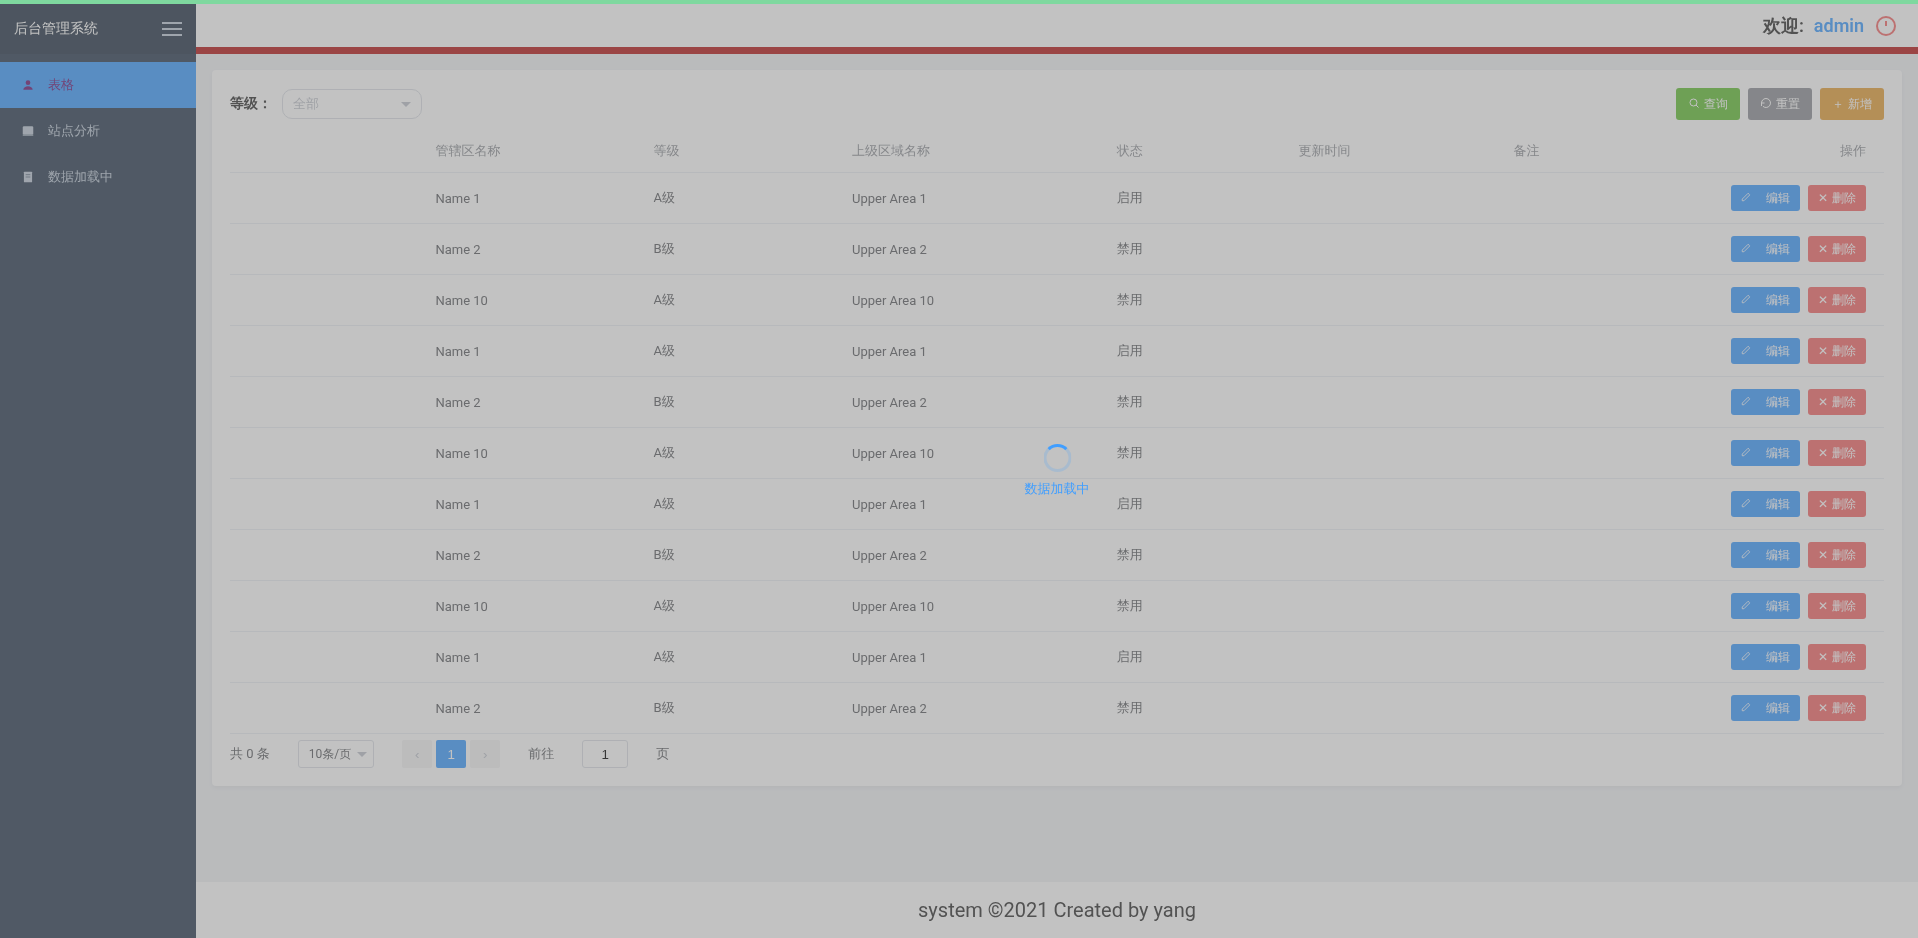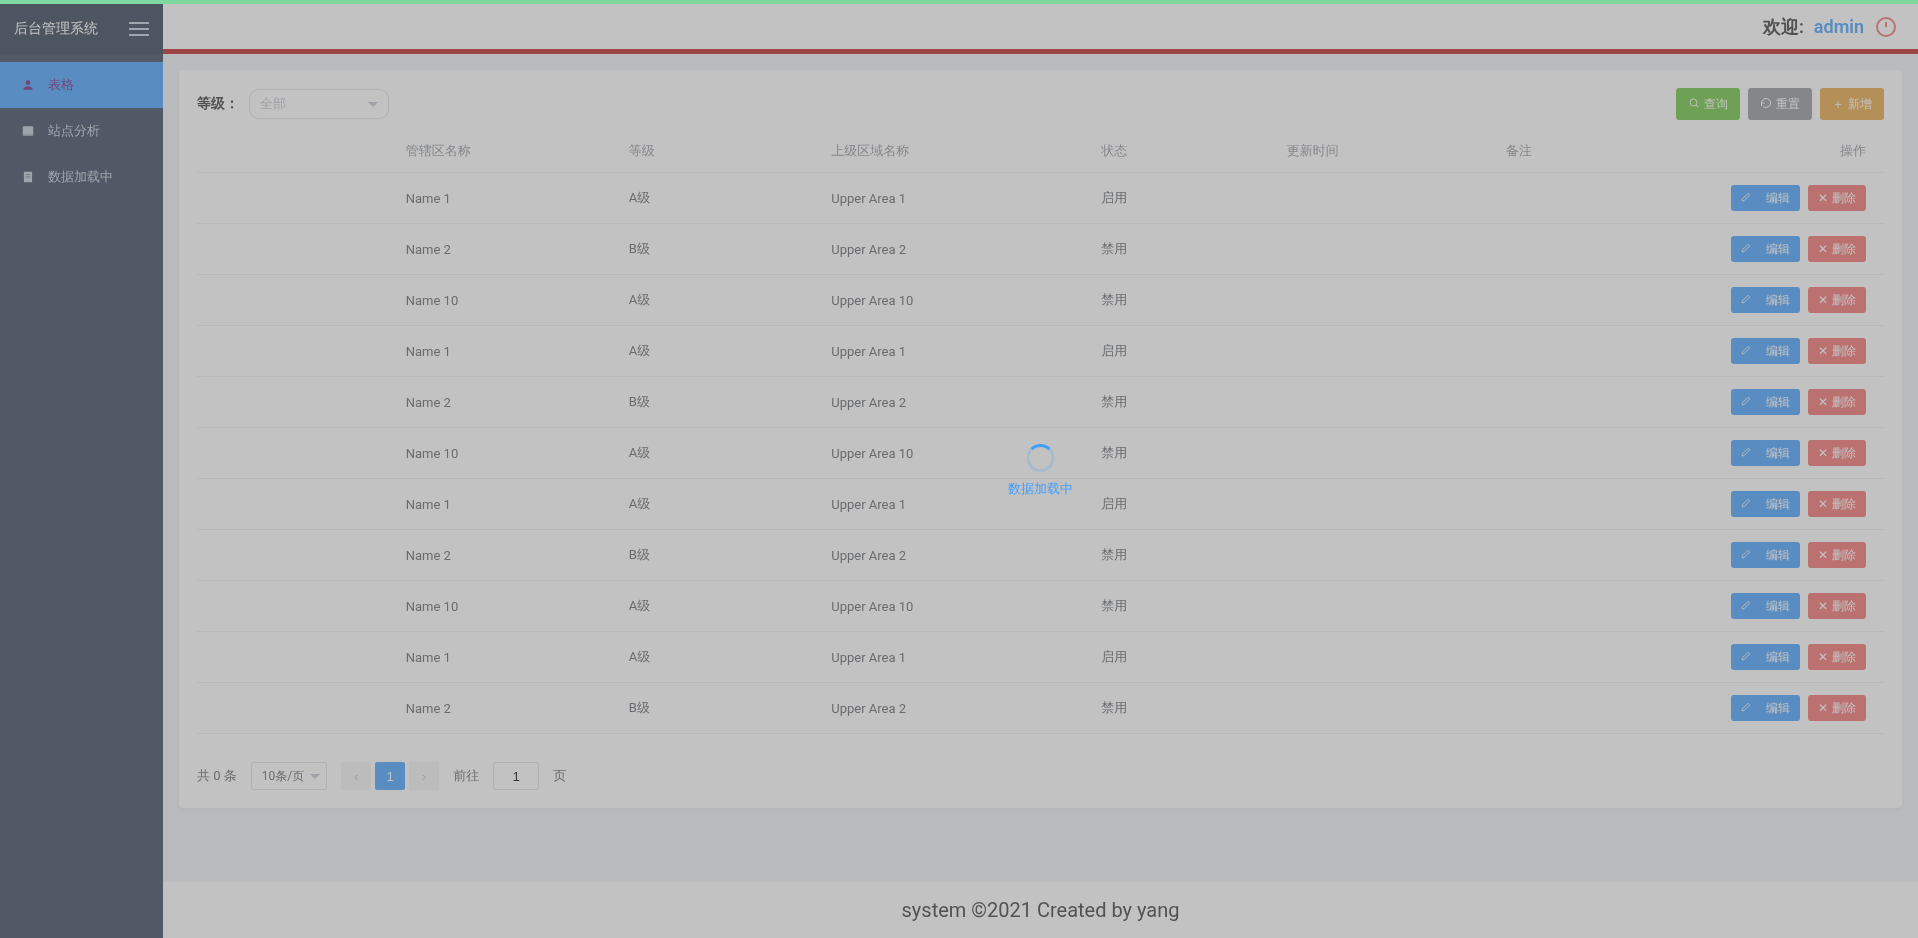--- a/index.html
+++ b/index.html
@@ -11,21 +11,21 @@
       overflow: hidden;
     }
     .app-container {
       display: flex;
       height: 100vh;
       border-top: 4px solid #7fd89f;
       position: relative;
     }
     
     .sidebar {
-      width: 163px;
+      width: 196px;
       background: #304156;
       color: #bfcbd9;
       display: flex;
       flex-direction: column;
       flex-shrink: 0;
     }
     .sidebar-header {
       height: 50px;
       display: flex;
       align-items: center;
@@ -81,21 +81,21 @@
     .main {
       flex: 1;
       display: flex;
       flex-direction: column;
       overflow: hidden;
       position: relative;
     }
     .header {
       height: 50px;
       background: #fff;
-      border-bottom: 5px solid #b91c1c;
+      border-bottom: 7px solid #b91c1c;
       display: flex;
       align-items: center;
       justify-content: flex-end;
       padding: 0 20px;
       gap: 10px;
     }
     .welcome-text {
       font-size: 18px;
       color: #333;
       font-weight: 600;
@@ -202,22 +202,22 @@
     .col-status { width: 11%; }
     .col-update { width: 13%; }
     .col-remark { width: 9%; }
     .col-ops { width: 14%; text-align: right !important; padding-right: 18px !important; }
     .ops-cell { display: flex; gap: 8px; justify-content: flex-end; }
 
     
     .pagination {
       display: flex;
       align-items: center;
-      gap: 14px;
-      margin-top: 28px;
+      gap: 28px;
+      margin-top: 6px;
       font-size: 13px;
       color: #606266;
     }
     .page-select {
       height: 28px;
       border: 1px solid #dcdfe6;
       border-radius: 3px;
       padding: 0 22px 0 10px;
       position: relative;
       display: flex;

